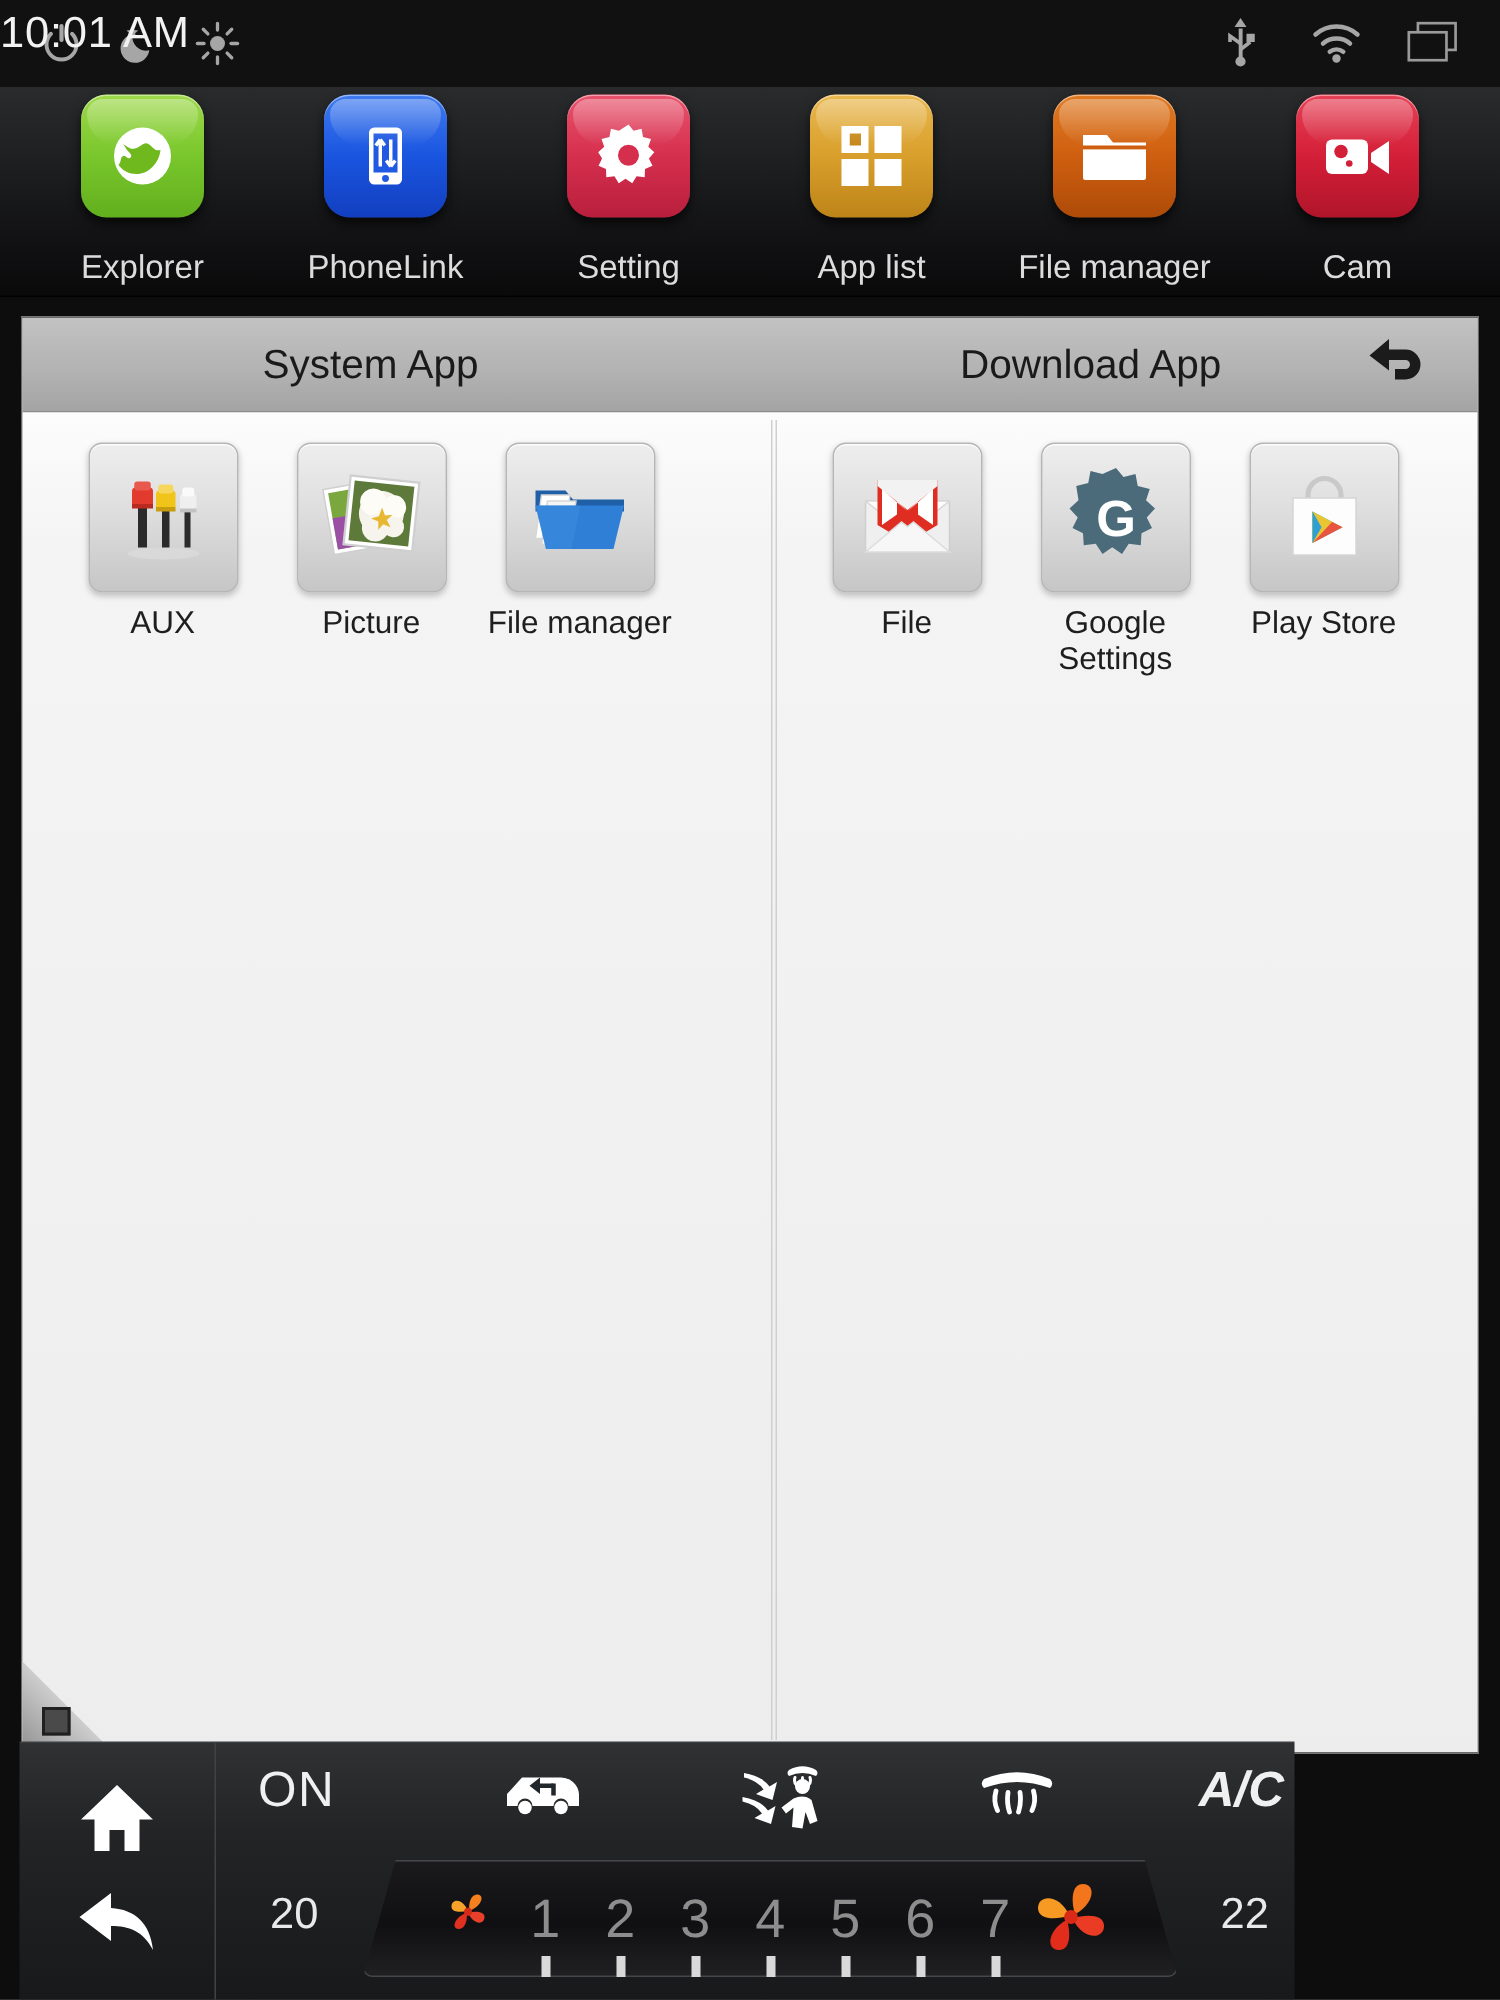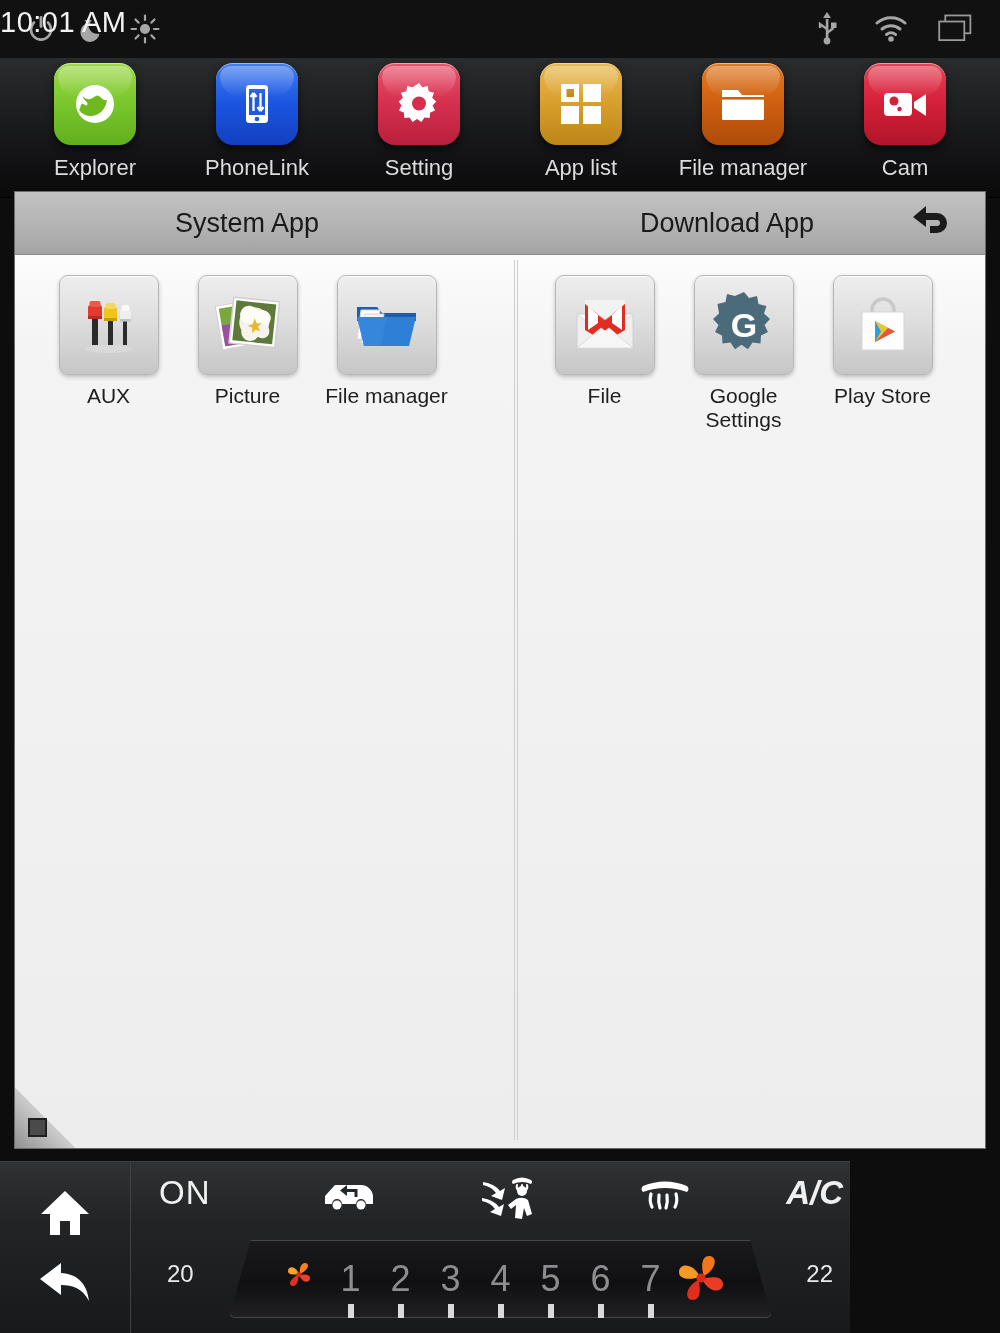--- a/index.html
+++ b/index.html
@@ -50,33 +50,33 @@
     box-shadow: 0 4px 7px rgba(0,0,0,.65), inset 0 1px 0 rgba(255,255,255,.45);
     display: flex; align-items: center; justify-content: center;
   }
   .tb-tile::after {
     content:""; position:absolute; left:4px; right:4px; top:3px; height:38%;
     border-radius: 13px 13px 26px 26px;
     background: linear-gradient(180deg,rgba(255,255,255,.33),rgba(255,255,255,0));
     pointer-events:none;
   }
   .tb-label {
-    margin-top: 10px;
+    margin-top: 20px;
     color: #dcdcdc; font-size: 22px;
   }
   .t-green { background: linear-gradient(180deg,#9ed94a 0%,#79c72c 50%,#62af1e 100%); }
   .t-blue  { background: linear-gradient(180deg,#3f7bf0 0%,#1a55e0 50%,#123fc0 100%); }
   .t-red   { background: linear-gradient(180deg,#e8546d 0%,#d62f4e 50%,#b81f3c 100%); }
   .t-gold  { background: linear-gradient(180deg,#e9b84e 0%,#d99f2c 50%,#bd8418 100%); }
   .t-orange{ background: linear-gradient(180deg,#df7a22 0%,#cf5f10 50%,#ad4b08 100%); }
   .t-red2  { background: linear-gradient(180deg,#e64156 0%,#d41f38 50%,#b1152a 100%); }
 
   
   .panel {
-    position: absolute; left: 14px; top: 191px;
+    position: absolute; left: 14px; top: 211px;
     width: 972px; height: 958px;
     background: #f7f7f7;
     border: 1px solid #6a6a6a;
     overflow: hidden;
   }
   .panel-header {
     position: relative;
     height: 63px;
     background: linear-gradient(180deg,#c2c2c2 0%,#b3b3b3 55%,#a4a4a4 100%);
     border-bottom: 1px solid #8d8d8d;
@@ -139,21 +139,21 @@
     display: flex; align-items: center; justify-content: center;
     position: relative;
   }
   .app-label {
     margin-top: 9px;
     font-size: 21px; color: #1e1e1e; line-height: 24px;
   }
 
   
   .climate {
-    position: absolute; left: 0; top: 1161px;
+    position: absolute; left: 13px; top: 1161px;
     width: 850px; height: 172px;
     background: linear-gradient(180deg,#303133 0%,#232426 35%,#18191b 100%);
     border-top: 1px solid #3d3e40;
   }
   .cl-navcol {
     position: absolute; left: 0; top: 0; width: 131px; height: 172px;
     border-right: 1px solid #414244;
     display: flex; flex-direction: column; align-items: center;
     justify-content: space-around; padding: 18px 0;
   }
@@ -175,21 +175,21 @@
   .cl-ac {
     position: absolute; right: 26px; top: 12px;
     color: #f0f0f0; font-size: 33px; font-style: italic; font-weight: bold;
   }
   .cl-mode { position: absolute; top: 14px; display:flex; align-items:center; justify-content:center; }
   .m-recirc { left: 190px; }
   .m-flow   { left: 348px; }
   .m-defrost{ left: 506px; }
 
   .temp {
-    position: absolute; color: #e9e9e9; font-size: 24px;
+    position: absolute; color: #e9e9e9; font-size: 29px;
   }
   .temp-l { left: 36px; top: 98px; }
   .temp-r { right: 36px; top: 98px; }
 
   .fanbar {
     position: absolute; left: 98px; top: 78px;
     width: 543px; height: 78px;
     background: linear-gradient(180deg,#1a1a1c 0%,#101012 55%,#202022 100%);
     border: 1px solid #46474a;
     border-radius: 6px;

